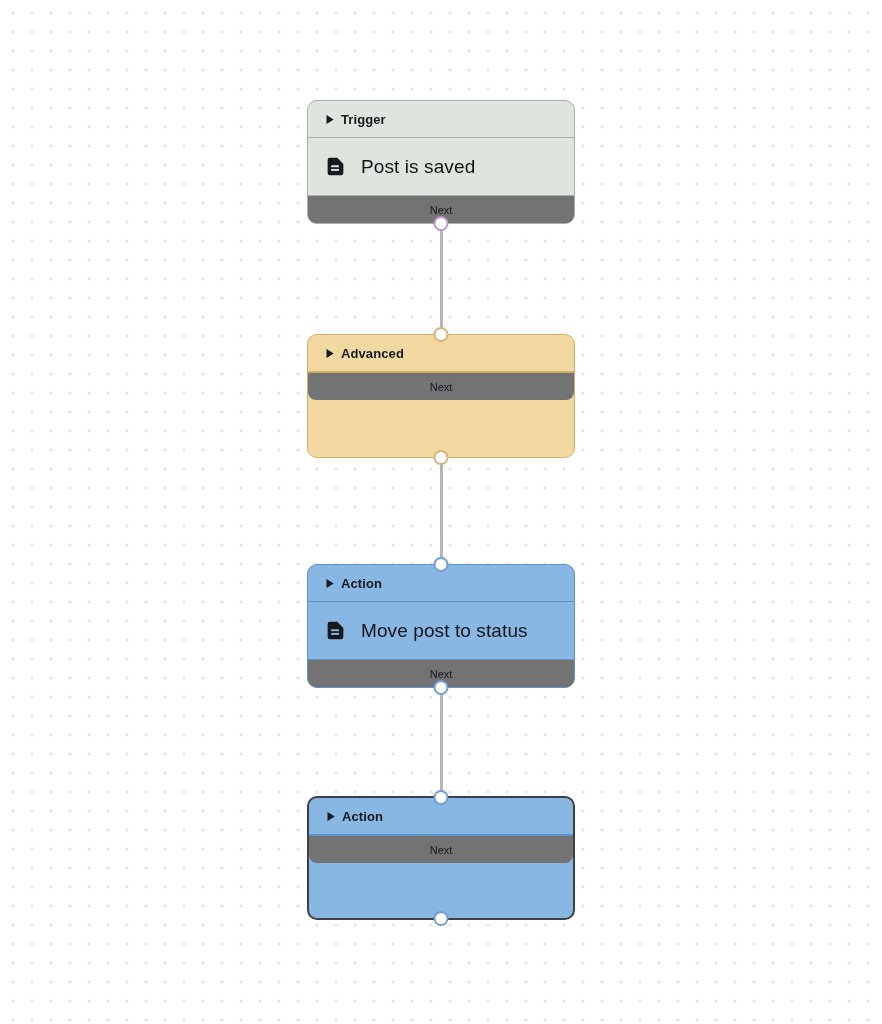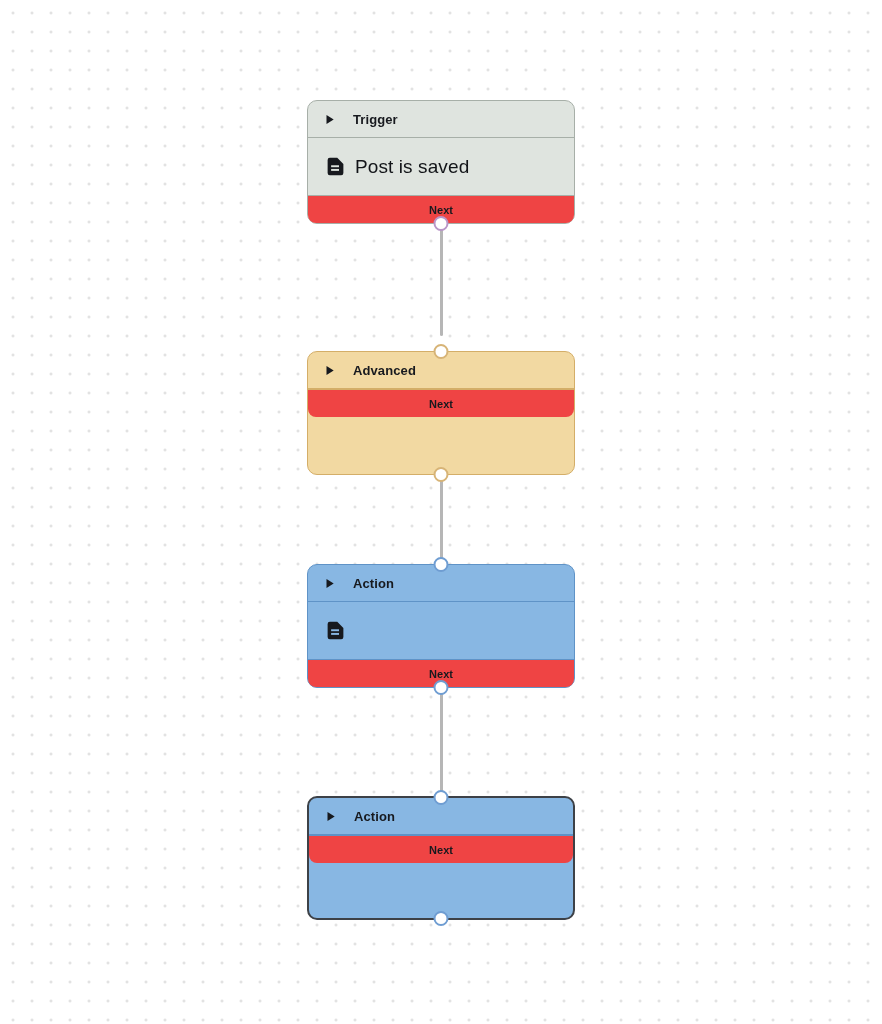--- a/index.html
+++ b/index.html
@@ -43,65 +43,65 @@
     box-sizing: border-box;
     display: flex;
     flex-direction: column;
     background: var(--node-bg, #eee);
     border: 1.5px solid var(--node-border, #999);
     border-radius: 10px;
     z-index: 2;
   }
   .node.selected { border-width: 2px; }
   .pos-0 { top: 100px; }
-  .pos-1 { top: 351px; }
+  .pos-1 { top: 334px; }
   .pos-2 { top: 564px; }
   .pos-3 { top: 796px; }
 
   .node-header {
     height: 36px;
     flex: 0 0 36px;
     display: flex;
     align-items: center;
-    gap: 18px;
+    gap: 6px;
     padding: 0 17px;
     border-bottom: 1px solid var(--node-divider, #999);
     font-size: 13px;
     font-weight: 600;
     color: #17191e;
     letter-spacing: 0.1px;
   }
   .tri { display: inline-flex; align-items: center; }
 
   .node-body {
     flex: 1 1 auto;
     display: flex;
     align-items: center;
-    gap: 9px;
+    gap: 15px;
     padding: 0 17px;
     font-size: 19px;
     font-weight: 500;
     color: #121418;
     letter-spacing: 0.1px;
   }
   .body-icon { display: inline-flex; align-items: center; flex: 0 0 auto; }
   .body-icon svg .cutout-stroke { stroke: var(--node-bg, #fff); }
   .body-icon svg .cutout-fill   { fill:   var(--node-bg, #fff); }
 
   .node-footer {
     flex: 0 0 27px;
     height: 27px;
-    background: #ef4444;
+    background: #737373;
     border-top: 1px solid var(--node-divider, #999);
     border-radius: 0 0 8px 8px;
     display: flex;
     align-items: center;
     justify-content: center;
     font-size: 11px;
-    font-weight: 700;
+    font-weight: 400;
     color: #17191e;
   }
 
   
   .port {
     position: absolute;
     left: 50%;
     width: 15px;
     height: 15px;
     box-sizing: border-box;
@@ -174,20 +174,21 @@
       <span>Action</span>
     </div>
     <div class="node-body">
       <span class="body-icon">
         <svg width="21" height="21" viewBox="0 0 24 24">
           <path d="M5.5 2A2.5 2.5 0 0 0 3 4.5v15A2.5 2.5 0 0 0 5.5 22h13a2.5 2.5 0 0 0 2.5-2.5V9l-7-7z" fill="#17191e"></path>
           <rect class="cutout-fill" x="7" y="10.6" width="9" height="2.2"></rect>
           <rect class="cutout-fill" x="7" y="14.8" width="9" height="2.2"></rect>
         </svg>
       </span>
+      <span>Move post to status</span>
     </div>
     <div class="node-footer">
       <span>Next</span>
     </div>
     <span class="port port-in"></span>
     <span class="port port-out"></span>
   </div>
 
   <div class="node pos-3 selected" style="--node-bg: #88b7e3; --node-border: #3d4147; --node-divider: #5f93c7; --node-port: #6f9dd2;">
     <div class="node-header">

